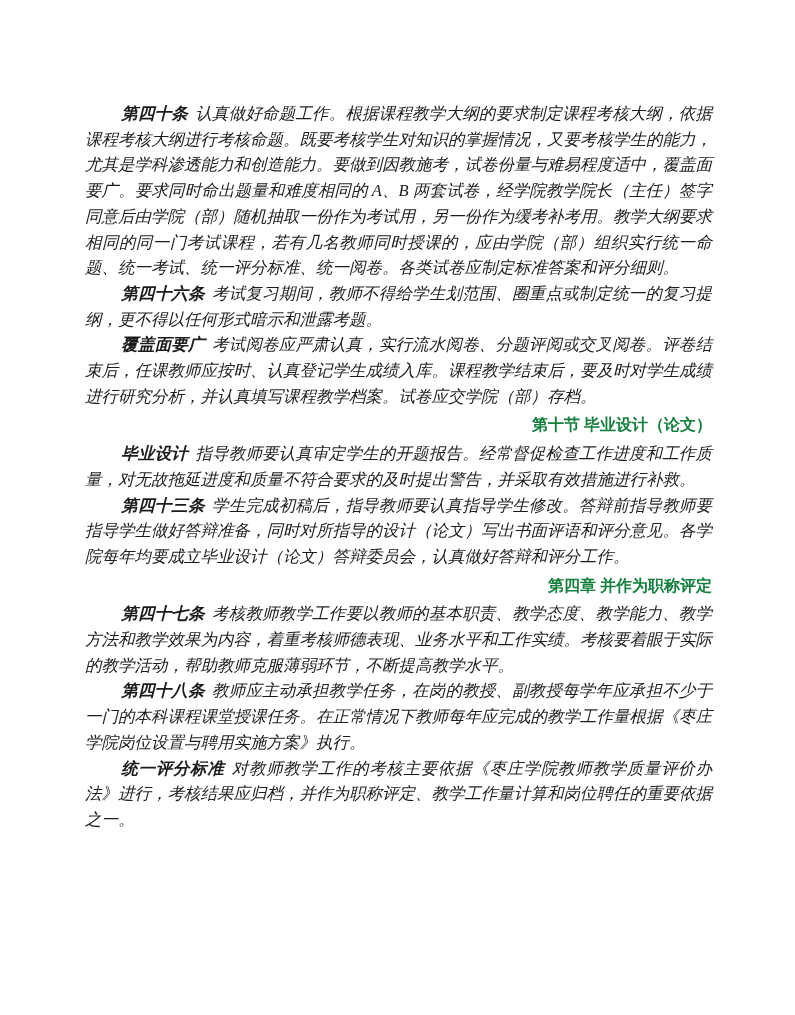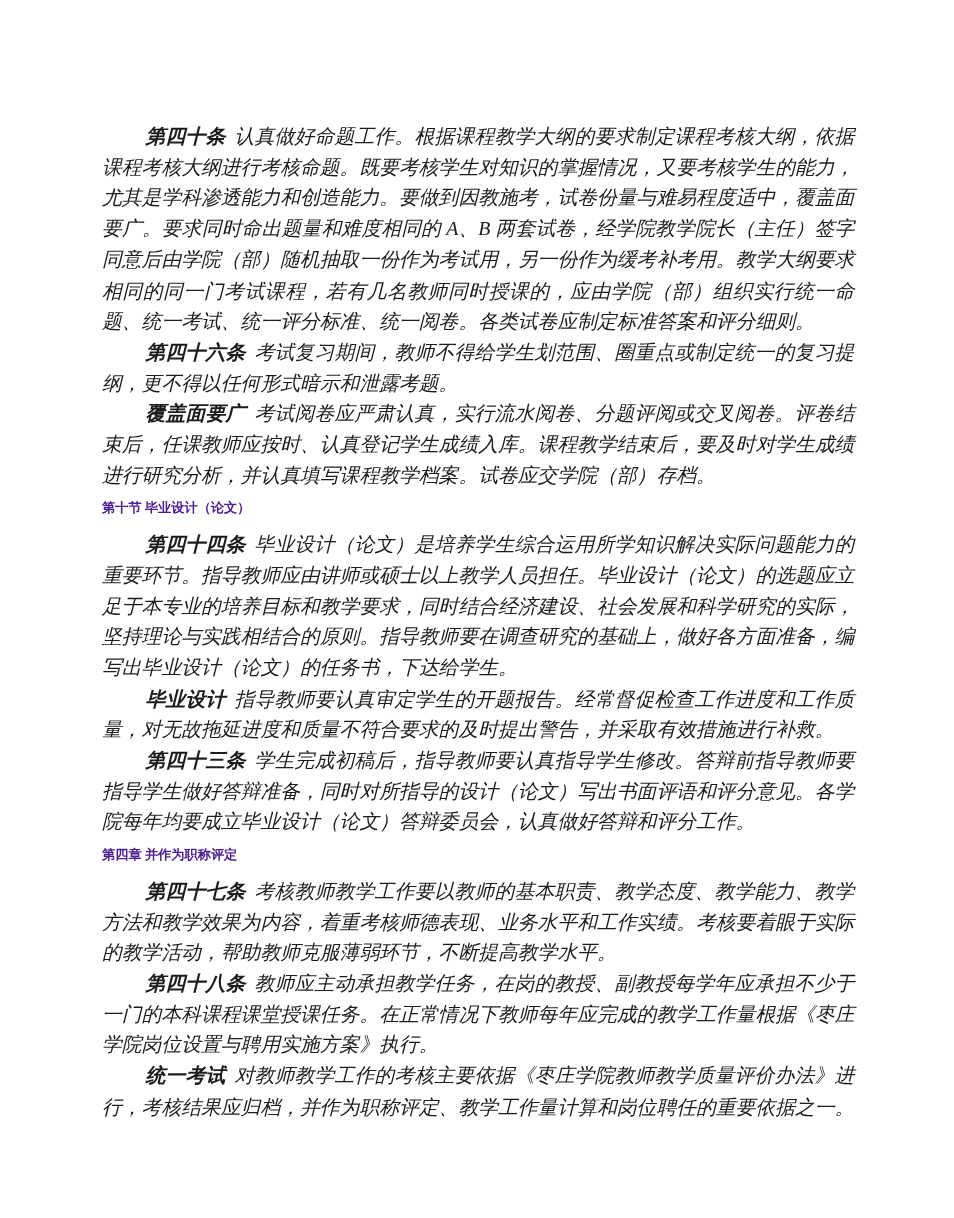--- a/index.html
+++ b/index.html
@@ -34,25 +34,25 @@
     text-align: justify;
     word-break: break-all;
     font-style: italic;
   }
   .art-num {
     font-weight: bold;
     padding-right: 0.45em;
   }
   h3.heading {
     margin: 3px 0 3px 0;
-    text-align: left;
-    font-size: 11px;
+    text-align: right;
+    font-size: 16px;
     font-weight: bold;
     line-height: 25.7px;
-    color: #4c1d95;
+    color: #15803d;
   }
 </style>
 </head>
 <body>
 
 <div class="page">
   <div class="content">
 
     <p class="para">
       <b class="art-num">第四十条</b><span>认真做好命题工作。根据课程教学大纲的要求制定课程考核大纲，依据课程考核大纲进行考核命题。既要考核学生对知识的掌握情况，又要考核学生的能力，尤其是学科渗透能力和创造能力。要做到因教施考，试卷份量与难易程度适中，覆盖面要广。要求同时命出题量和难度相同的 A、B 两套试卷，经学院教学院长（主任）签字同意后由学院（部）随机抽取一份作为考试用，另一份作为缓考补考用。教学大纲要求相同的同一门考试课程，若有几名教师同时授课的，应由学院（部）组织实行统一命题、统一考试、统一评分标准、统一阅卷。各类试卷应制定标准答案和评分细则。</span>
@@ -62,40 +62,37 @@
       <b class="art-num">第四十六条</b><span>考试复习期间，教师不得给学生划范围、圈重点或制定统一的复习提纲，更不得以任何形式暗示和泄露考题。</span>
     </p>
 
 
     <p class="para">
       <b class="art-num">覆盖面要广</b><span>考试阅卷应严肃认真，实行流水阅卷、分题评阅或交叉阅卷。评卷结束后，任课教师应按时、认真登记学生成绩入库。课程教学结束后，要及时对学生成绩进行研究分析，并认真填写课程教学档案。试卷应交学院（部）存档。</span>
     </p>
 
     <h3 class="heading">第十节 毕业设计（论文）</h3>
 
-    <p class="para">
-      <b class="art-num">第四十四条</b><span>毕业设计（论文）是培养学生综合运用所学知识解决实际问题能力的重要环节。指导教师应由讲师或硕士以上教学人员担任。毕业设计（论文）的选题应立足于本专业的培养目标和教学要求，同时结合经济建设、社会发展和科学研究的实际，坚持理论与实践相结合的原则。指导教师要在调查研究的基础上，做好各方面准备，编写出毕业设计（论文）的任务书，下达给学生。</span>
-    </p>
 
     <p class="para">
       <b class="art-num">毕业设计</b><span>指导教师要认真审定学生的开题报告。经常督促检查工作进度和工作质量，对无故拖延进度和质量不符合要求的及时提出警告，并采取有效措施进行补救。</span>
     </p>
 
     <p class="para">
       <b class="art-num">第四十三条</b><span>学生完成初稿后，指导教师要认真指导学生修改。答辩前指导教师要指导学生做好答辩准备，同时对所指导的设计（论文）写出书面评语和评分意见。各学院每年均要成立毕业设计（论文）答辩委员会，认真做好答辩和评分工作。</span>
     </p>
 
     <h3 class="heading">第四章 并作为职称评定</h3>
 
     <p class="para">
       <b class="art-num">第四十七条</b><span>考核教师教学工作要以教师的基本职责、教学态度、教学能力、教学方法和教学效果为内容，着重考核师德表现、业务水平和工作实绩。考核要着眼于实际的教学活动，帮助教师克服薄弱环节，不断提高教学水平。</span>
     </p>
 
     <p class="para">
       <b class="art-num">第四十八条</b><span>教师应主动承担教学任务，在岗的教授、副教授每学年应承担不少于一门的本科课程课堂授课任务。在正常情况下教师每年应完成的教学工作量根据《枣庄学院岗位设置与聘用实施方案》执行。</span>
     </p>
 
     <p class="para">
-      <b class="art-num">统一考试</b><span>对教师教学工作的考核主要依据《枣庄学院教师教学质量评价办法》进行，考核结果应归档，并作为职称评定、教学工作量计算和岗位聘任的重要依据之一。</span>
+      <b class="art-num">统一评分标准</b><span>对教师教学工作的考核主要依据《枣庄学院教师教学质量评价办法》进行，考核结果应归档，并作为职称评定、教学工作量计算和岗位聘任的重要依据之一。</span>
     </p>
 
   </div>
 </div>
 
 </body></html>

